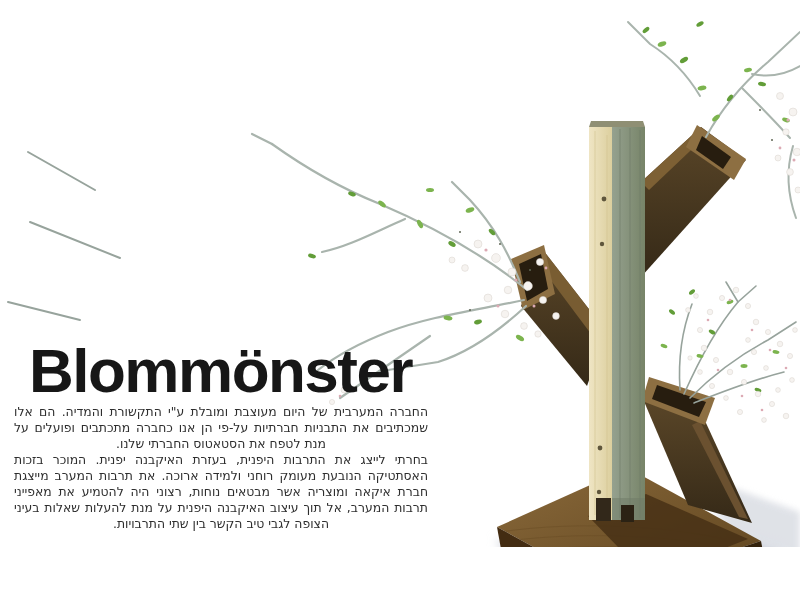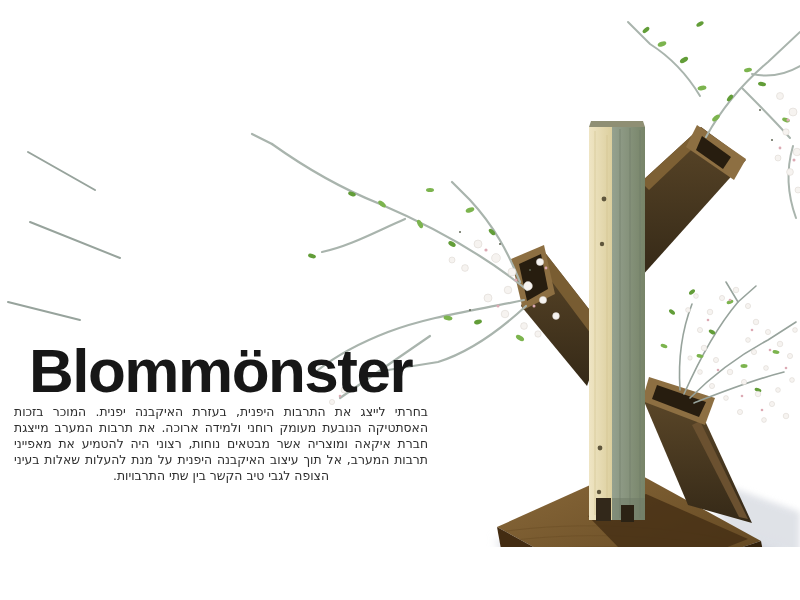--- a/index.html
+++ b/index.html
@@ -273,16 +273,17 @@
           <circle class="pink" cx="742" cy="396" r="1.3"></circle>
         <circle class="pink" cx="762" cy="410" r="1.3"></circle>
           <circle class="pink" cx="786" cy="368" r="1.3"></circle>
       </g>
     </g>
   </svg>
 
   <h1 class="title">Blommönster</h1>
 
   <section class="copy" dir="rtl" lang="he">
+    <p>החברה המערבית של היום מעוצבת ומובלת ע"י התקשורת והמדיה. הם אלו שמכתיבים את התבניות חברתיות על-פי הן אנו כחברה מתכתבים ופועלים על מנת לטפח את הסטאטוס החברתי שלנו.</p>
     <p>בחרתי לייצג את התרבות היפנית, בעזרת האיקבנה יפנית. המוכר בזכות האסתטיקה הנובעת מעומק רוחני ולמידה ארוכה. את תרבות המערב מייצגת חברת איקאה ומוצריה אשר מבטאים נוחות, רצוני היה להטמיע את מאפייני תרבות המערב, אל תוך עיצוב האיקבנה היפנית על מנת להעלות שאלות בעיני הצופה לגבי טיב הקשר בין שתי התרבויות.</p>
   </section>
 
 </main>
 
 </body></html>

